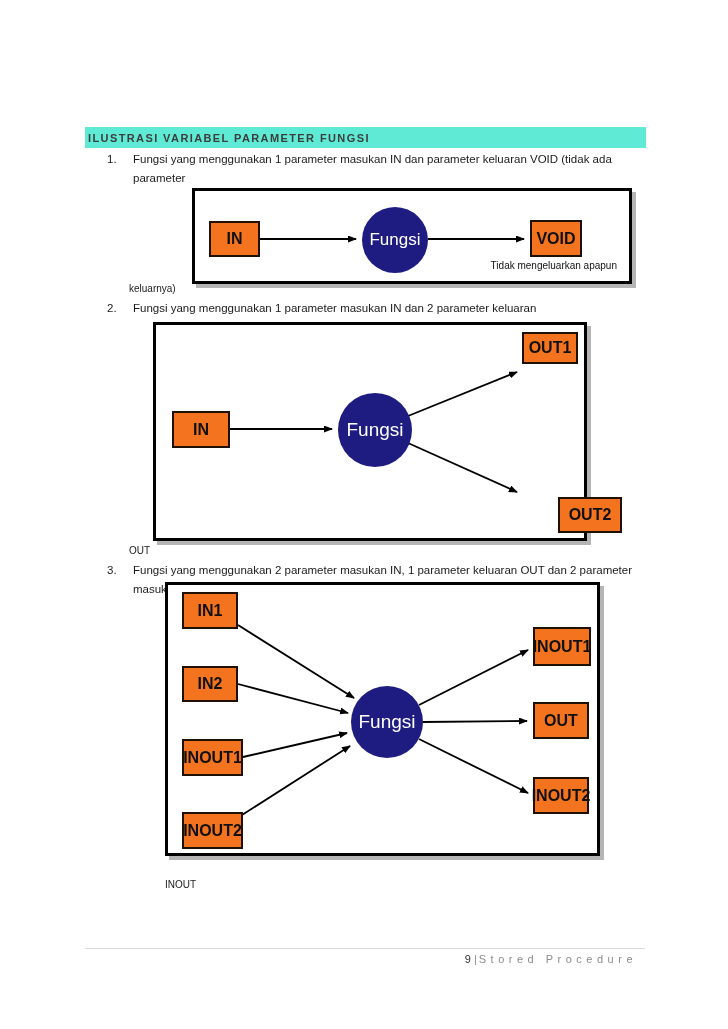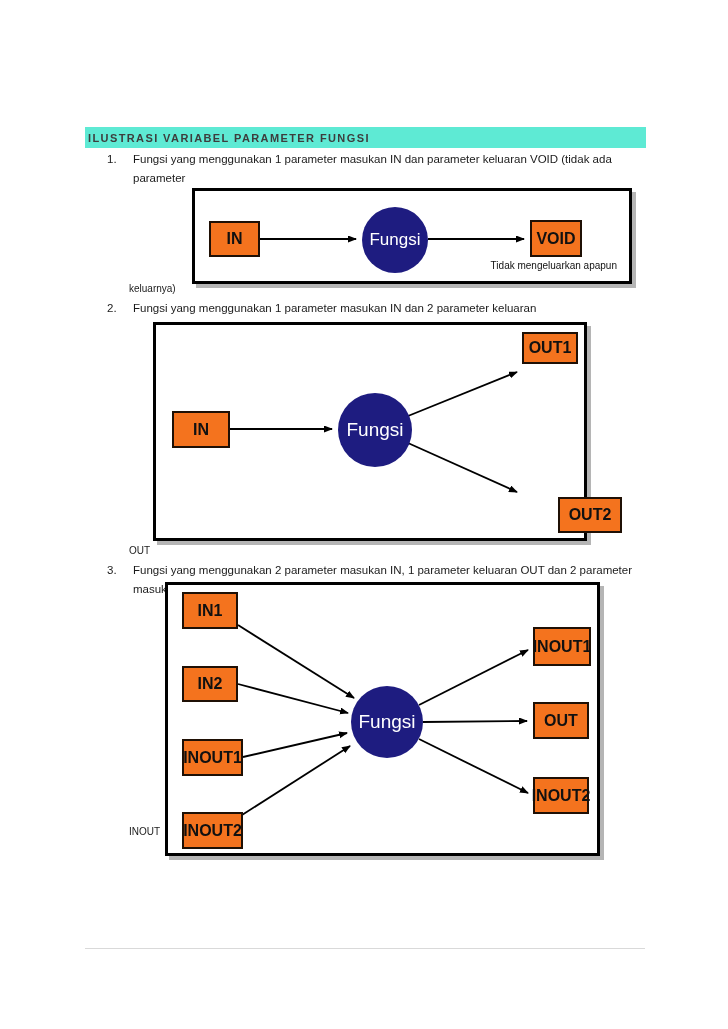--- a/index.html
+++ b/index.html
@@ -146,17 +146,20 @@
     <div class="node d3-in1">IN1</div>
     <div class="node d3-in2">IN2</div>
     <div class="node d3-inout1l">INOUT1</div>
     <div class="node d3-inout2l">INOUT2</div>
     <div class="circle d3-circle">Fungsi</div>
     <div class="node d3-inout1r">INOUT1</div>
     <div class="node d3-outr">OUT</div>
     <div class="node d3-inout2r">INOUT2</div>
   </div>
 
-  <div class="cont" style="top:825px;">INOUT</div>
+  <div class="cont" style="top:878px;margin-left:36px;">INOUT</div>
 
   <div class="footer-rule"></div>
+  <div class="footer">
+    <span class="pg">9</span><span class="sep">|</span><span class="sec">Stored Procedure</span>
+  </div>
 
 </div>
 
 </body></html>

